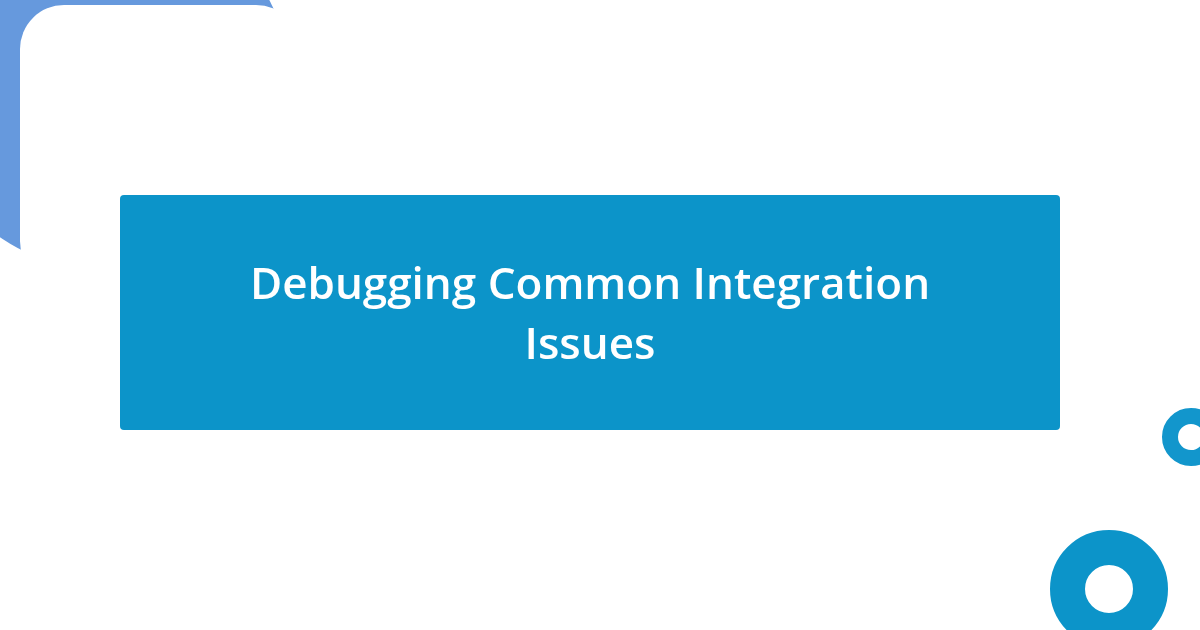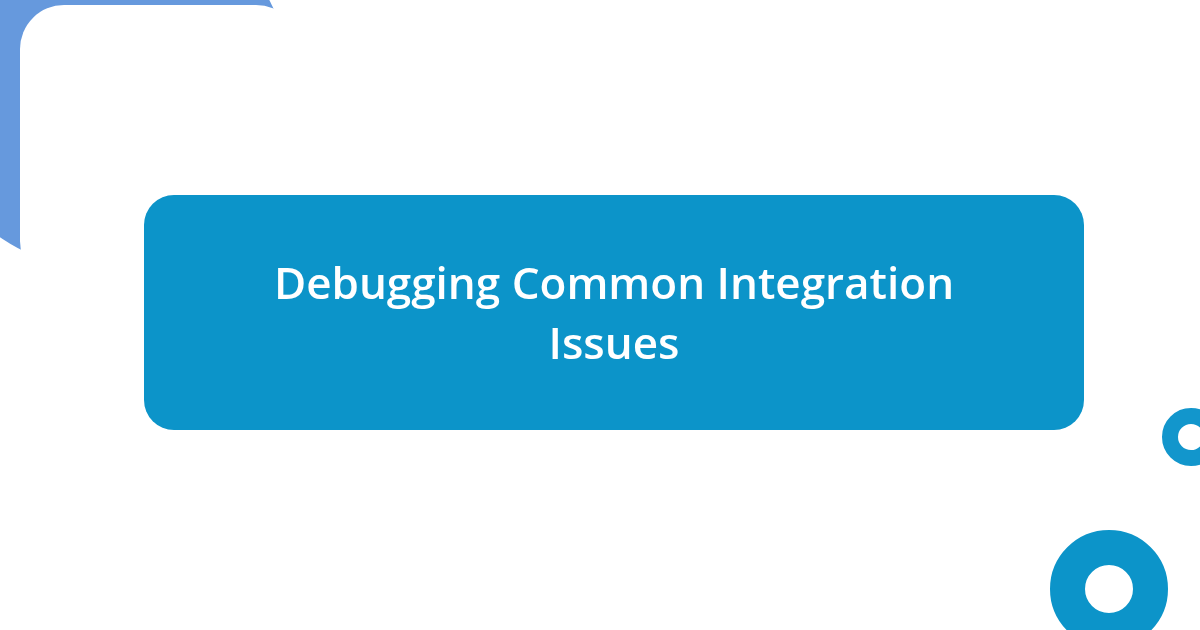--- a/index.html
+++ b/index.html
@@ -30,25 +30,25 @@
       top: 105px;
       left: 100px;
       width: 280px;
       height: 280px;
       background: #ffffff;
       border-radius: 44px;
     }
     .title-card {
       position: absolute;
       top: 195px;
-      left: 144px;
+      left: 120px;
       width: 940px;
       height: 235px;
       background: #0c94c9;
-      border-radius: 30px;
+      border-radius: 4px;
       display: flex;
       align-items: center;
       justify-content: center;
       padding: 30px 60px;
     }
     .title-text {
       color: #ffffff;
       font-size: 44px;
       font-weight: 600;
       text-align: center;

